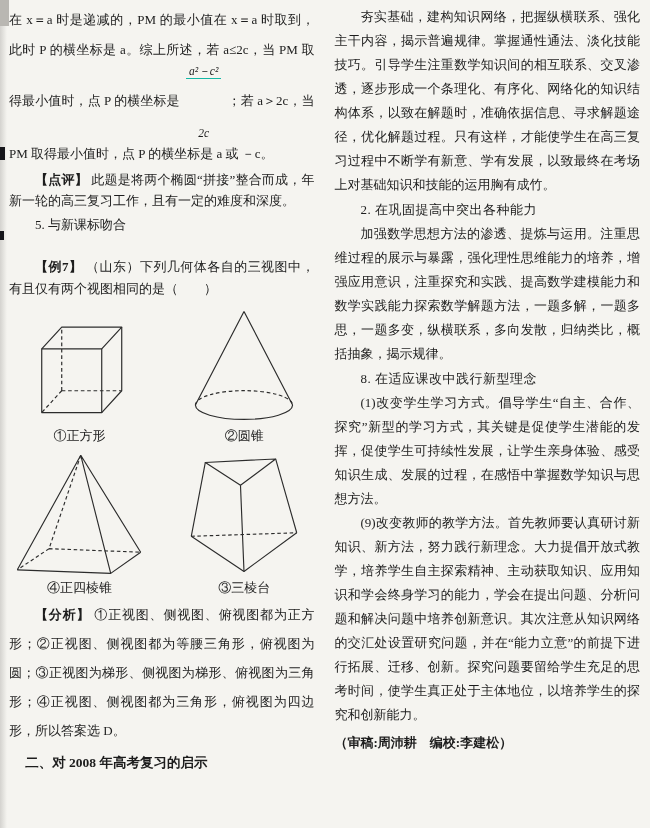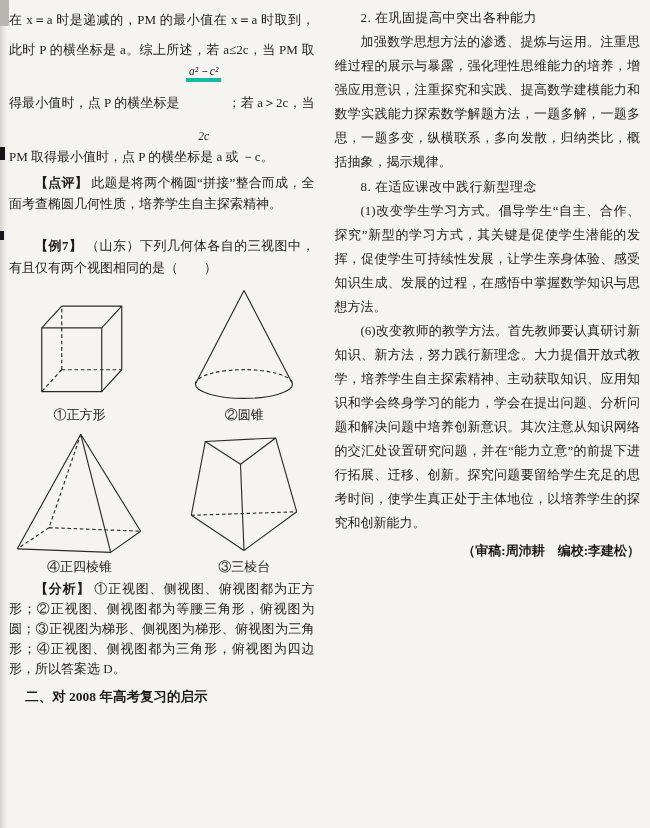--- a/index.html
+++ b/index.html
@@ -22,43 +22,43 @@
   
   .col-left{font-size:13px;line-height:21px;}
   .para1{line-height:30px;font-size:13px;}
   .indent{text-indent:2em;}
   .lbl{font-weight:bold;}
   .frac{
     display:inline-block;vertical-align:middle;text-align:center;
     line-height:1.1;font-size:11.5px;font-style:italic;margin:0 3px;
     text-indent:0;
   }
-  .frac .fr-num{display:block;border-bottom:4px solid #14b8a6;padding:0 3px;}
+  .frac .fr-num{display:block;border-bottom:1px solid #14b8a6;padding:0 3px;}
   .frac .fr-den{display:block;margin-top:48px;}
   .subhead{margin:3px 0 2px;text-indent:2em;}
   .example{line-height:22px;margin-top:21px;}
   .figures{
     display:grid;grid-template-columns:1fr 1fr;
     gap:4px 24px;margin:6px 0 2px;justify-items:center;align-items:end;
   }
   figure{margin:0;display:flex;flex-direction:column;align-items:center;}
   figcaption{font-size:13px;margin-top:1px;text-align:center;}
   .figures svg{stroke:#2c2c2c;fill:none;stroke-width:1.3;stroke-linejoin:round;}
   .dash{stroke-dasharray:4 3;}
   .options{
     display:flex;justify-content:space-between;
     margin:4px 2px 5px 2px;font-size:13px;
   }
-  .analysis{line-height:20px;}
+  .analysis{line-height:29px;}
   .heading2{font-weight:bold;font-size:13.5px;margin:7px 0 3px;text-indent:1.2em;}
   .closing{line-height:25px;}
   
   .col-right{font-size:13px;line-height:24px;}
   .sec-heading{text-indent:2em;letter-spacing:0.5px;margin-top:1px;}
-  .footer{text-align:right;font-weight:bold;margin-top:4px;font-size:13px;}
+  .footer{font-weight:bold;margin-top:4px;font-size:13px;}
   
   .artifact{position:absolute;background:#15151a;}
   .a1{left:0;top:147px;width:5px;height:13px;}
   .a2{left:0;top:231px;width:4px;height:9px;}
   .a3{left:0;top:0;width:9px;height:26px;background:#b9b7b2;}
   .edge-shade{
     position:absolute;left:0;top:0;width:7px;height:828px;
     background:linear-gradient(to right,rgba(60,58,55,.18),rgba(60,58,55,0));
   }
 </style>
@@ -73,23 +73,24 @@
       <span>在 x＝a 时是递减的，PM 的最小值在 x＝a 时取到，此时 P 的横坐标是 a。综上所述，若 a≤2c，当 PM 取得最小值时，点 P 的横坐标是</span>
       <span class="frac">
         <span class="fr-num">a²－c²</span>
         <span class="fr-den">2c</span>
       </span>
       <span>；若 a＞2c，当 PM 取得最小值时，点 P 的横坐标是 a 或 －c。</span>
     </p>
 
     <p class="indent">
       <span class="lbl">【点评】</span>
-      <span>此题是将两个椭圆“拼接”整合而成，全面考查椭圆几何性质，培养学生自主探索精神。</span>
+      <span>此题是将两个椭圆“拼接”整合而成，年新一轮的高三复习工作，且有一定的难度和深度。</span>
     </p>
 
+    <p class="subhead">5. 与新课标吻合</p>
 
     <p class="indent example">
       <span class="lbl">【例7】</span>
       <span>（山东）下列几何体各自的三视图中，有且仅有两个视图相同的是（　　）</span>
     </p>
 
     <div class="figures">
 
       <figure>
         <svg width="100" height="112" viewBox="0 0 110 122">
@@ -146,27 +147,28 @@
       <span>①正视图、侧视图、俯视图都为正方形；②正视图、侧视图都为等腰三角形，俯视图为圆；③正视图为梯形、侧视图为梯形、俯视图为三角形；④正视图、侧视图都为三角形，俯视图为四边形，所以答案选 D。</span>
     </p>
 
     <p class="heading2">二、对 2008 年高考复习的启示</p>
 
 
   </div>
 
   <div class="col col-right">
 
+    <p class="indent">夯实基础，建构知识网络，把握纵横联系、强化主干内容，揭示普遍规律。掌握通性通法、淡化技能技巧。引导学生注重数学知识间的相互联系、交叉渗透，逐步形成一个条理化、有序化、网络化的知识结构体系，以致在解题时，准确依据信息、寻求解题途径，优化解题过程。只有这样，才能使学生在高三复习过程中不断学有新意、学有发展，以致最终在考场上对基础知识和技能的运用胸有成竹。</p>
 
     <p class="sec-heading">2. 在巩固提高中突出各种能力</p>
     <p class="indent">加强数学思想方法的渗透、提炼与运用。注重思维过程的展示与暴露，强化理性思维能力的培养，增强应用意识，注重探究和实践、提高数学建模能力和数学实践能力探索数学解题方法，一题多解，一题多思，一题多变，纵横联系，多向发散，归纳类比，概括抽象，揭示规律。</p>
 
     <p class="sec-heading">8. 在适应课改中践行新型理念</p>
     <p class="indent">(1)改变学生学习方式。倡导学生“自主、合作、探究”新型的学习方式，其关键是促使学生潜能的发挥，促使学生可持续性发展，让学生亲身体验、感受知识生成、发展的过程，在感悟中掌握数学知识与思想方法。</p>
-    <p class="indent">(6)改变教师的教学方法。首先教师要认真研讨新知识、新方法，努力践行新理念。大力提倡开放式教学，培养学生自主探索精神、主动获取知识、应用知识和学会终身学习的能力，学会在提出问题、分析问题和解决问题中培养创新意识。其次注意从知识网络的交汇处设置研究问题，并在“能力立意”的前提下进行拓展、迁移、创新。探究问题要留给学生充足的思考时间，使学生真正处于主体地位，以培养学生的探究和创新能力。</p>
+    <p class="indent">(9)改变教师的教学方法。首先教师要认真研讨新知识、新方法，努力践行新理念。大力提倡开放式教学，培养学生自主探索精神、主动获取知识、应用知识和学会终身学习的能力，学会在提出问题、分析问题和解决问题中培养创新意识。其次注意从知识网络的交汇处设置研究问题，并在“能力立意”的前提下进行拓展、迁移、创新。探究问题要留给学生充足的思考时间，使学生真正处于主体地位，以培养学生的探究和创新能力。</p>
 
     <p class="footer">（审稿:周沛耕　编校:李建松）</p>
 
   </div>
 </div>
 
 <div class="edge-shade"></div>
 <div class="artifact a1"></div>
 <div class="artifact a2"></div>
 <div class="artifact a3"></div>

